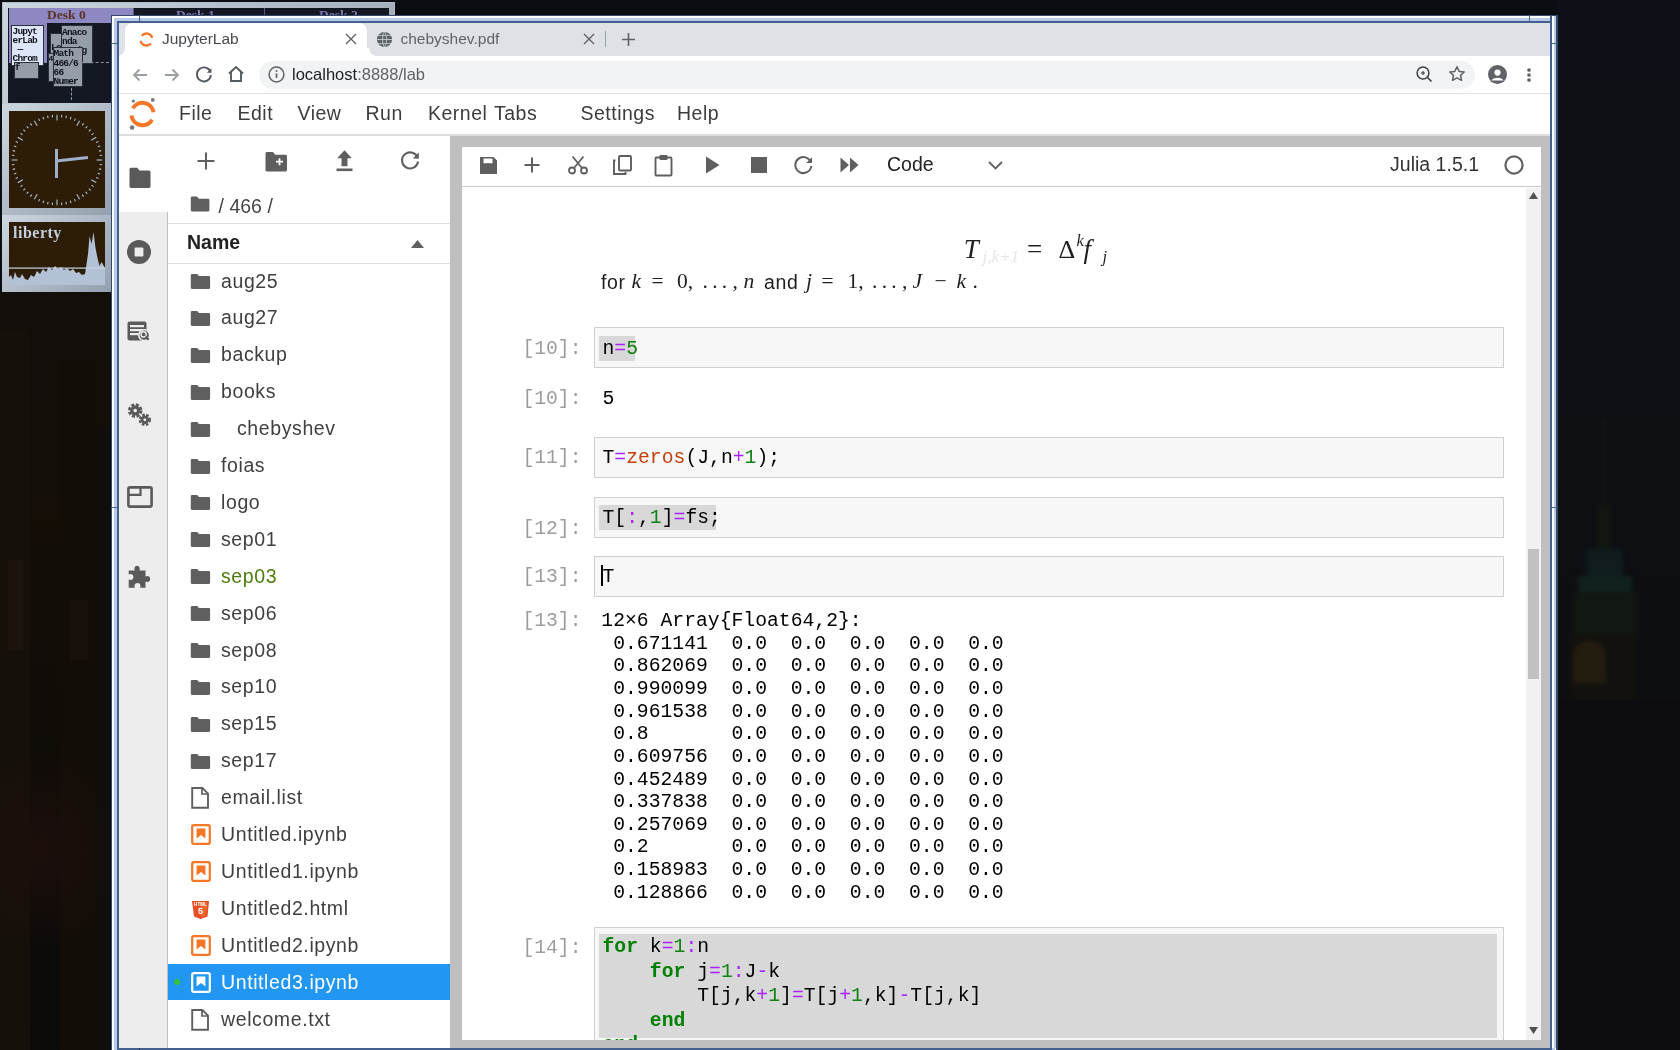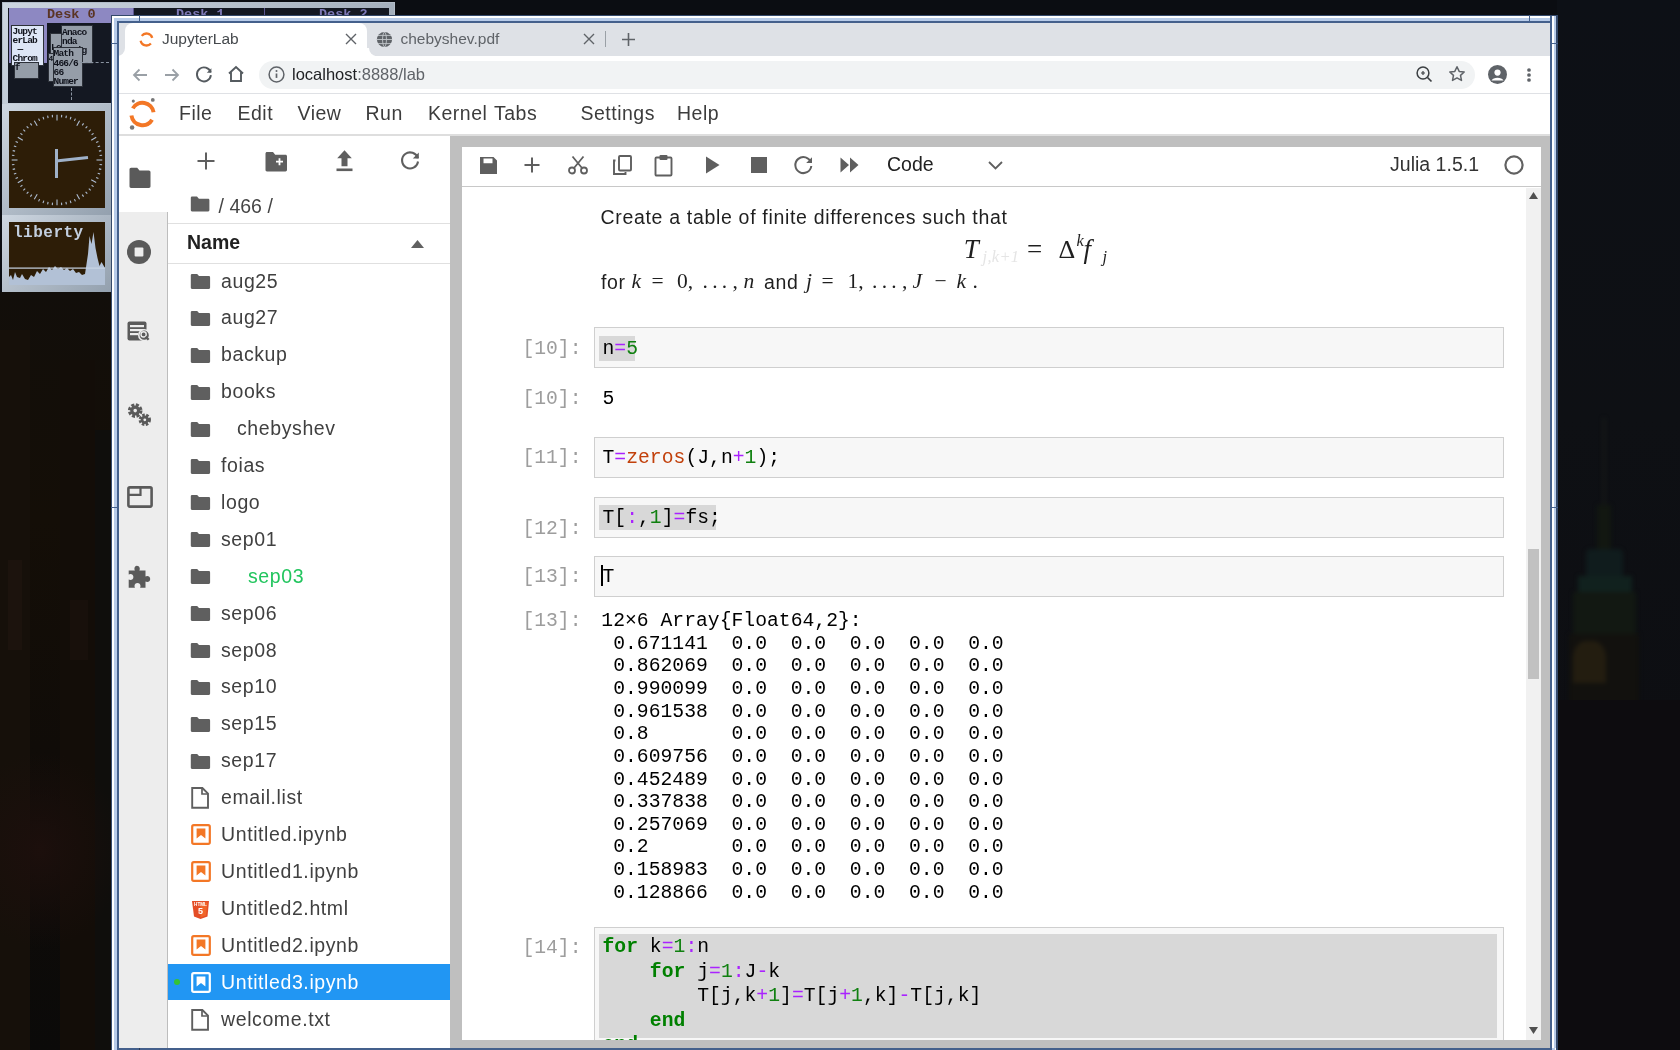--- a/index.html
+++ b/index.html
@@ -1,16 +1,16 @@
 <!DOCTYPE html>
 <html><head><meta charset="utf-8">
 <style>
 html,body{margin:0;padding:0;width:1680px;height:1050px;overflow:hidden;background:#0b0d12;font-family:"Liberation Sans",sans-serif;}
 .a{position:absolute;}
-.mono{font-family:Liberation Mono, monospace;}
+.mono{font-family:Liberation Serif, serif;}
 .serif{font-family:"Liberation Serif",serif;}
 #all{position:absolute;left:0;top:0;width:1680px;height:1050px;}
 
 .mini{position:absolute;font-family:"Liberation Mono",monospace;font-weight:bold;font-size:9.5px;line-height:9.3px;letter-spacing:-0.8px;color:#10131c;overflow:hidden;border:1px solid #2c3038;}
 
 
 #tabbar{left:118.5px;top:22.5px;width:1431.5px;height:33px;background:#dee1e6;}
 #cr-toolbar{left:118.5px;top:55.5px;width:1431.5px;height:37.5px;background:#ffffff;border-bottom:1px solid #dfe1e5;}
 .pill{left:259px;top:60.5px;width:1216px;height:28px;border-radius:14px;background:#f1f3f4;}
 
@@ -345,21 +345,21 @@
         <path fill="#5f5f5f" d="M.8 2.2C.8 1.5 1.3.9 2 .9h5.2L9 3.1h9.9c.7 0 1.2.6 1.2 1.3v10.2c0 .7-.5 1.3-1.2 1.3H2c-.7 0-1.2-.6-1.2-1.3z"></path>
       </svg>
       <div style="position:absolute;left:53px;top:221.4px;height:36.9px;line-height:37.9px;font-size:19.5px;letter-spacing:0.6px;color:#404040;">logo</div>
       <svg style="position:absolute;left:22px;top:268.8px" width="21" height="17" viewBox="0 0 21 17">
         <path fill="#5f5f5f" d="M.8 2.2C.8 1.5 1.3.9 2 .9h5.2L9 3.1h9.9c.7 0 1.2.6 1.2 1.3v10.2c0 .7-.5 1.3-1.2 1.3H2c-.7 0-1.2-.6-1.2-1.3z"></path>
       </svg>
       <div style="position:absolute;left:53px;top:258.3px;height:36.9px;line-height:37.9px;font-size:19.5px;letter-spacing:0.6px;color:#404040;">sep01</div>
       <svg style="position:absolute;left:22px;top:305.7px" width="21" height="17" viewBox="0 0 21 17">
         <path fill="#5f5f5f" d="M.8 2.2C.8 1.5 1.3.9 2 .9h5.2L9 3.1h9.9c.7 0 1.2.6 1.2 1.3v10.2c0 .7-.5 1.3-1.2 1.3H2c-.7 0-1.2-.6-1.2-1.3z"></path>
       </svg>
-      <div style="position:absolute;left:53px;top:295.2px;height:36.9px;line-height:37.9px;font-size:19.5px;letter-spacing:0.6px;color:#22c55e;margin-left:27px;">sep03</div>
+      <div style="position:absolute;left:53px;top:295.2px;height:36.9px;line-height:37.9px;font-size:19.5px;letter-spacing:0.6px;color:#4d7c0f;">sep03</div>
       <svg style="position:absolute;left:22px;top:342.6px" width="21" height="17" viewBox="0 0 21 17">
         <path fill="#5f5f5f" d="M.8 2.2C.8 1.5 1.3.9 2 .9h5.2L9 3.1h9.9c.7 0 1.2.6 1.2 1.3v10.2c0 .7-.5 1.3-1.2 1.3H2c-.7 0-1.2-.6-1.2-1.3z"></path>
       </svg>
       <div style="position:absolute;left:53px;top:332.1px;height:36.9px;line-height:37.9px;font-size:19.5px;letter-spacing:0.6px;color:#404040;">sep06</div>
       <svg style="position:absolute;left:22px;top:379.5px" width="21" height="17" viewBox="0 0 21 17">
         <path fill="#5f5f5f" d="M.8 2.2C.8 1.5 1.3.9 2 .9h5.2L9 3.1h9.9c.7 0 1.2.6 1.2 1.3v10.2c0 .7-.5 1.3-1.2 1.3H2c-.7 0-1.2-.6-1.2-1.3z"></path>
       </svg>
       <div style="position:absolute;left:53px;top:369.0px;height:36.9px;line-height:37.9px;font-size:19.5px;letter-spacing:0.6px;color:#404040;">sep08</div>
       <svg style="position:absolute;left:22px;top:416.4px" width="21" height="17" viewBox="0 0 21 17">
         <path fill="#5f5f5f" d="M.8 2.2C.8 1.5 1.3.9 2 .9h5.2L9 3.1h9.9c.7 0 1.2.6 1.2 1.3v10.2c0 .7-.5 1.3-1.2 1.3H2c-.7 0-1.2-.6-1.2-1.3z"></path>
@@ -473,21 +473,20 @@
 <svg class="a" style="left:1529px;top:192px;" width="9" height="7" viewBox="0 0 9 7">
       <path d="M4.5 0L9 7H0z" fill="#505050"></path>
     </svg>
 <svg class="a" style="left:1529px;top:1027px;" width="9" height="7" viewBox="0 0 9 7">
       <path d="M4.5 7L0 0h9z" fill="#505050"></path>
     </svg>
 <div class="a" style="left:1527.5px;top:549px;width:11.5px;height:130px;background:#c1c1c1;"></div>
 
 <div id="cells" class="a" style="left:461.5px;top:187.5px;width:1064px;height:852.5px;overflow:hidden;">
 
-<div class="a" style="left:139px;top:18.6px;font-size:19.5px;letter-spacing:0.68px;color:#1f1f1f;">Create a table of finite differences such that</div>
 <div id="fml">
         <span class="a serif" style="left:502.29999999999995px;top:48.9px;font-size:27px;font-style:italic;color:#1f1f1f;line-height:1;">T</span>
         <span class="a serif" style="left:521px;top:61.3px;font-size:16.5px;font-style:italic;letter-spacing:0.3px;color:#e5e5e5;line-height:1;">j,k+1</span>
         <span class="a serif" style="left:565.5px;top:48.9px;font-size:27px;color:#1f1f1f;line-height:1;">=</span>
         <span class="a serif" style="left:597px;top:49.8px;font-size:26px;color:#1f1f1f;line-height:1;">Δ</span>
         <span class="a serif" style="left:615px;top:45.5px;font-size:16.5px;font-style:italic;color:#1f1f1f;line-height:1;">k</span>
         <span class="a serif" style="left:622px;top:48.9px;font-size:27px;font-style:italic;color:#1f1f1f;line-height:1;">f</span>
         <span class="a serif" style="left:641px;top:61.3px;font-size:16.5px;font-style:italic;color:#1f1f1f;line-height:1;">j</span>
       </div>
 <div id="line3">

